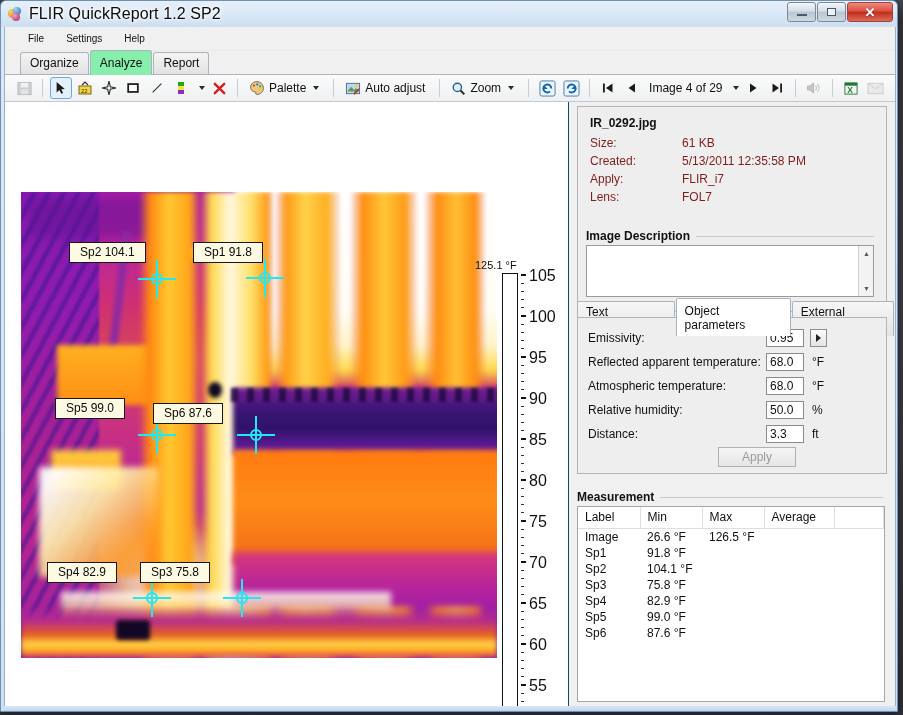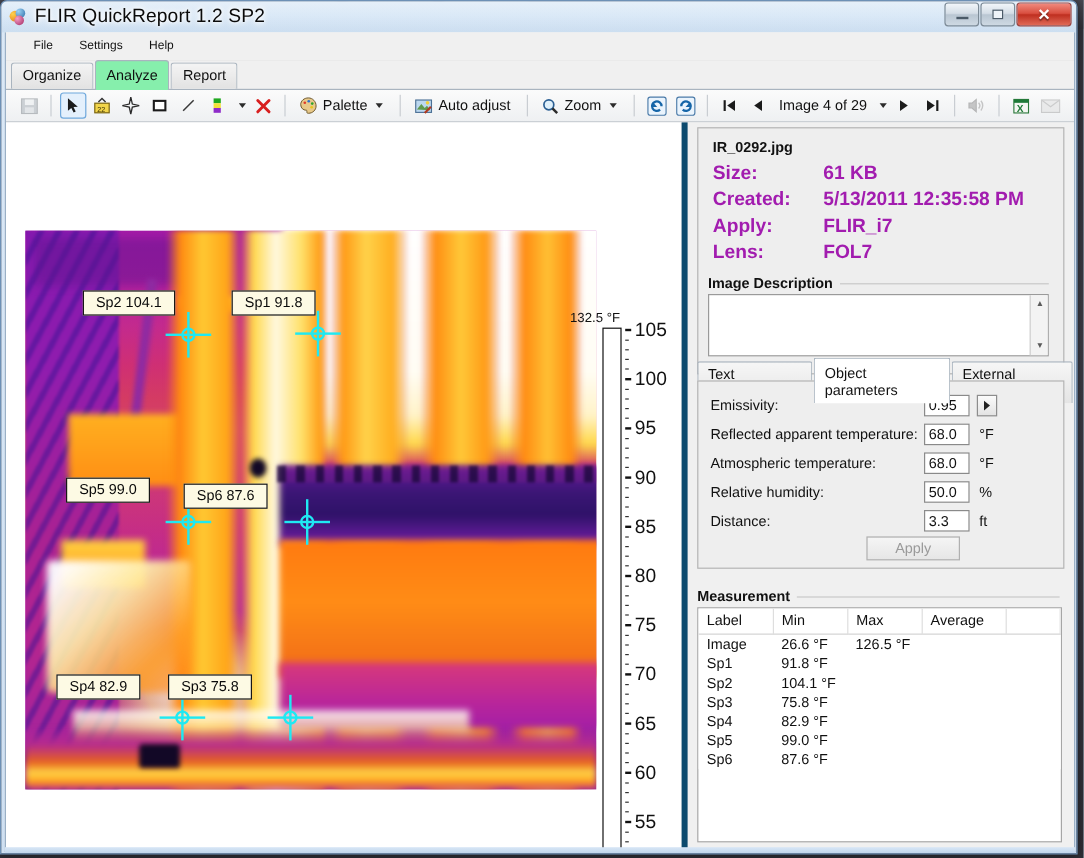--- a/index.html
+++ b/index.html
@@ -99,21 +99,21 @@
   }
   .menu-item {
     font-size: 10px; color: #111; padding: 3px 11px; cursor: default;
   }
 
   
   .tabstrip {
     height: 24px; position: relative;
     background: #f0f0f0;
     border-bottom: 1px solid #a9b4bf;
-    display:flex; align-items:flex-end; padding-left:4px;
+    display:flex; align-items:flex-end; padding-left:15px;
   }
   .tab {
     font-size: 12px; color: #111;
     padding: 3px 9px 4px 9px;
     border: 1px solid #a9b4bf;
     border-bottom: none;
     background: linear-gradient(180deg,#f4f4f4,#e2e2e2);
     margin-right: 1px;
     border-radius: 3px 3px 0 0;
     position: relative;
@@ -331,30 +331,30 @@
   .ticks { position:absolute; left:516px; top:171px; width:44px; height:452px; }
   .tickrow { position:absolute; left:0; height:0; }
   .tickrow .tm { position:absolute; left:0; top:-1px; width:5px; height:1.6px; background:#111; }
   .tickrow .tl { position:absolute; left:8px; top:-8px; font-size:16px; color:#111; }
   .minor { position:absolute; left:0; width:3px; height:1px; background:#333; }
 
   
   .rpanel {
     position: absolute; right: 0; top: 75px; width: 327px; height: 607px;
     background: #f0f0f0;
-    border-left: 5px solid #0c4a6e;
+    border-left: 1px solid #0c4a6e;
   }
   .groupbox {
     position:absolute; left:8px; right:8px;
     background:#eeeeee;
     border:1px solid #b4b4b4;
   }
   .info { top:4px; height:206px; padding:9px 12px; }
   .fname { font-size:12px; font-weight:bold; color:#111; margin-bottom:6px; }
-  .inforow { display:flex; font-size:16px; color:#a21caf; margin-bottom:4px;font-weight:bold; }
+  .inforow { display:flex; font-size:12px; color:#7f1d1d; margin-bottom:4px; }
   .inforow .k { width:92px; }
   .inforow .v { }
 
   .desc-title { position:absolute; left:8px; top:122px; font-size:12px; font-weight:bold; color:#111;
                 background:#eeeeee; padding-right:6px; z-index:2;}
   .desc-rule { position:absolute; left:115px; right:12px; top:129px; height:1px; background:#c8c8c8; }
   .desc-box { position:absolute; left:8px; right:12px; top:138px; height:52px; background:#fff;
               border:1px solid #9a9a9a; }
   .desc-scroll { position:absolute; right:0; top:0; width:15px; height:100%;
                  background:#f3f3f3; border-left:1px solid #cfcfcf; }
@@ -668,21 +668,21 @@
           </div>
 
           <div class="splabel" style="left:48px; top:50px;">Sp2 104.1</div>
           <div class="splabel" style="left:172px; top:50px;">Sp1 91.8</div>
           <div class="splabel" style="left:34px; top:206px;">Sp5 99.0</div>
           <div class="splabel" style="left:132px; top:211px;">Sp6 87.6</div>
           <div class="splabel" style="left:26px; top:370px;">Sp4 82.9</div>
           <div class="splabel" style="left:119px; top:370px;">Sp3 75.8</div>
         </div>
 
-        <div class="scale-top">132.5 °F</div>
+        <div class="scale-top">125.1 °F</div>
         <div class="scale">
           <div class="scale-grad"></div>
         </div>
 
         <div class="ticks">
           <div class="tickrow" style="top:2px;">
               <div class="tm"></div>
               <div class="tl">105</div>
             </div>
           <div class="tickrow" style="top:43px;">

